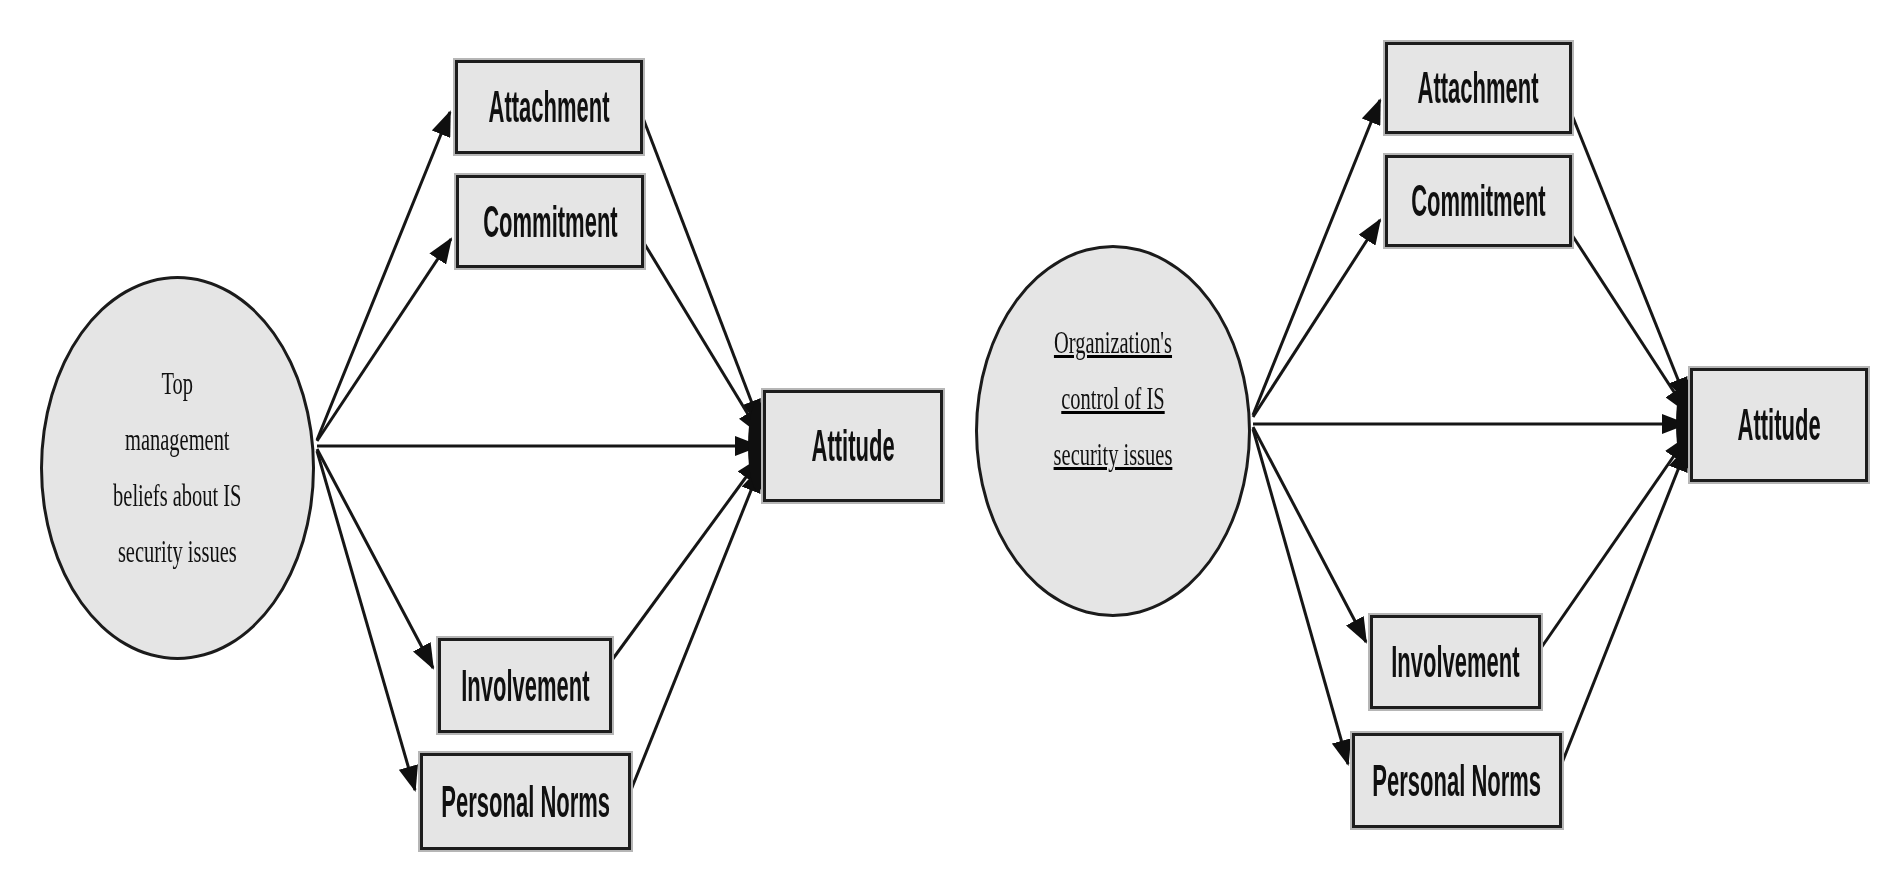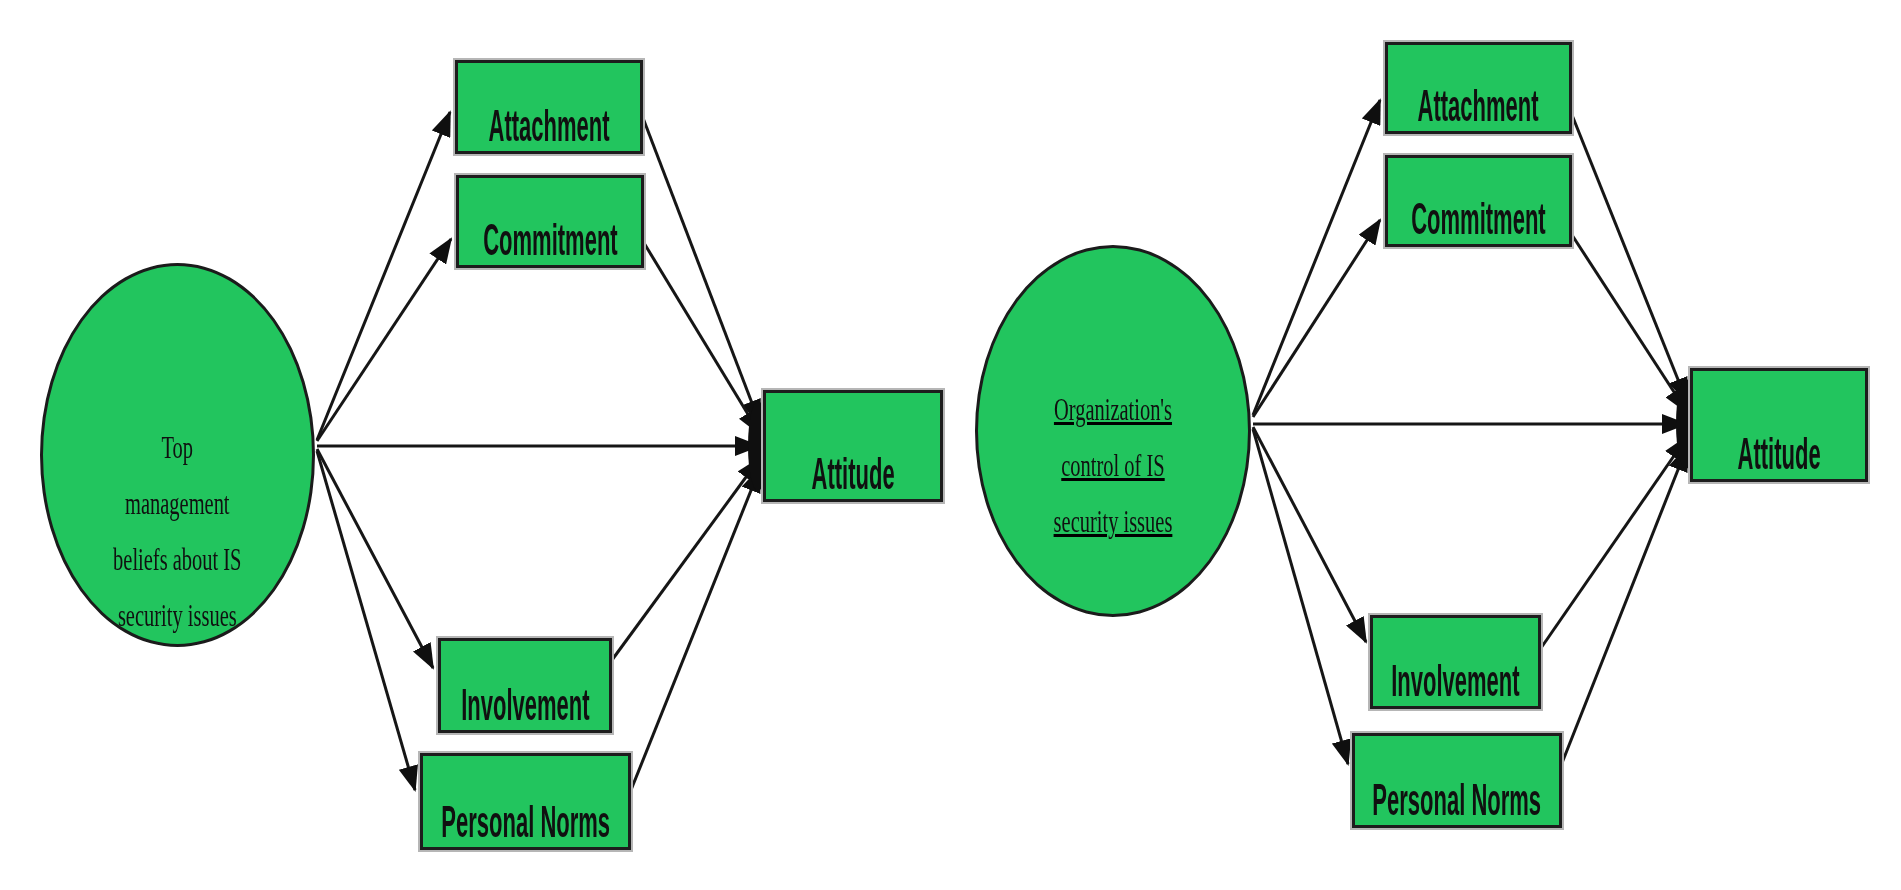--- a/index.html
+++ b/index.html
@@ -18,23 +18,23 @@
   .edges-svg {
     position: absolute;
     left: 0; top: 0;
     width: 1901px;
     height: 890px;
     z-index: 1;
   }
   .node {
     position: absolute;
     box-sizing: border-box;
-    background: #22c55e;
+    background: #e5e5e5;
     display: flex;
-    align-items: flex-end;
+    align-items: center;
     justify-content: center;
     z-index: 2;
   }
   .rect-node {
     border: 3px solid #1d1d1d;
     box-shadow: 0 0 0 2px #b6b6b6;
   }
   .ellipse-node {
     border: 3px solid #1b1b1b;
     border-radius: 50%;
@@ -57,21 +57,21 @@
     text-align: center;
     line-height: 56px;
     white-space: nowrap;
     transform: scaleX(0.66);
     transform-origin: center;
   }
   .shift-up {
     padding-bottom: 64px;
   }
   
-  .l-ellipse       { left: 40px;   top: 263px; width: 275px; height: 384px; }
+  .l-ellipse       { left: 40px;   top: 276px; width: 275px; height: 384px; }
   .l-attachment    { left: 455px;  top: 60px;  width: 188px; height: 94px; }
   .l-commitment    { left: 456px;  top: 175px; width: 188px; height: 93px; }
   .l-involvement   { left: 438px;  top: 638px; width: 174px; height: 95px; }
   .l-personalnorms { left: 420px;  top: 753px; width: 211px; height: 97px; }
   .l-attitude      { left: 763px;  top: 390px; width: 180px; height: 112px; }
   
   .r-ellipse       { left: 975px;  top: 245px; width: 276px; height: 372px; text-decoration: underline; }
   .r-attachment    { left: 1385px; top: 42px;  width: 187px; height: 92px; }
   .r-commitment    { left: 1385px; top: 155px; width: 187px; height: 92px; }
   .r-involvement   { left: 1370px; top: 615px; width: 171px; height: 94px; }

